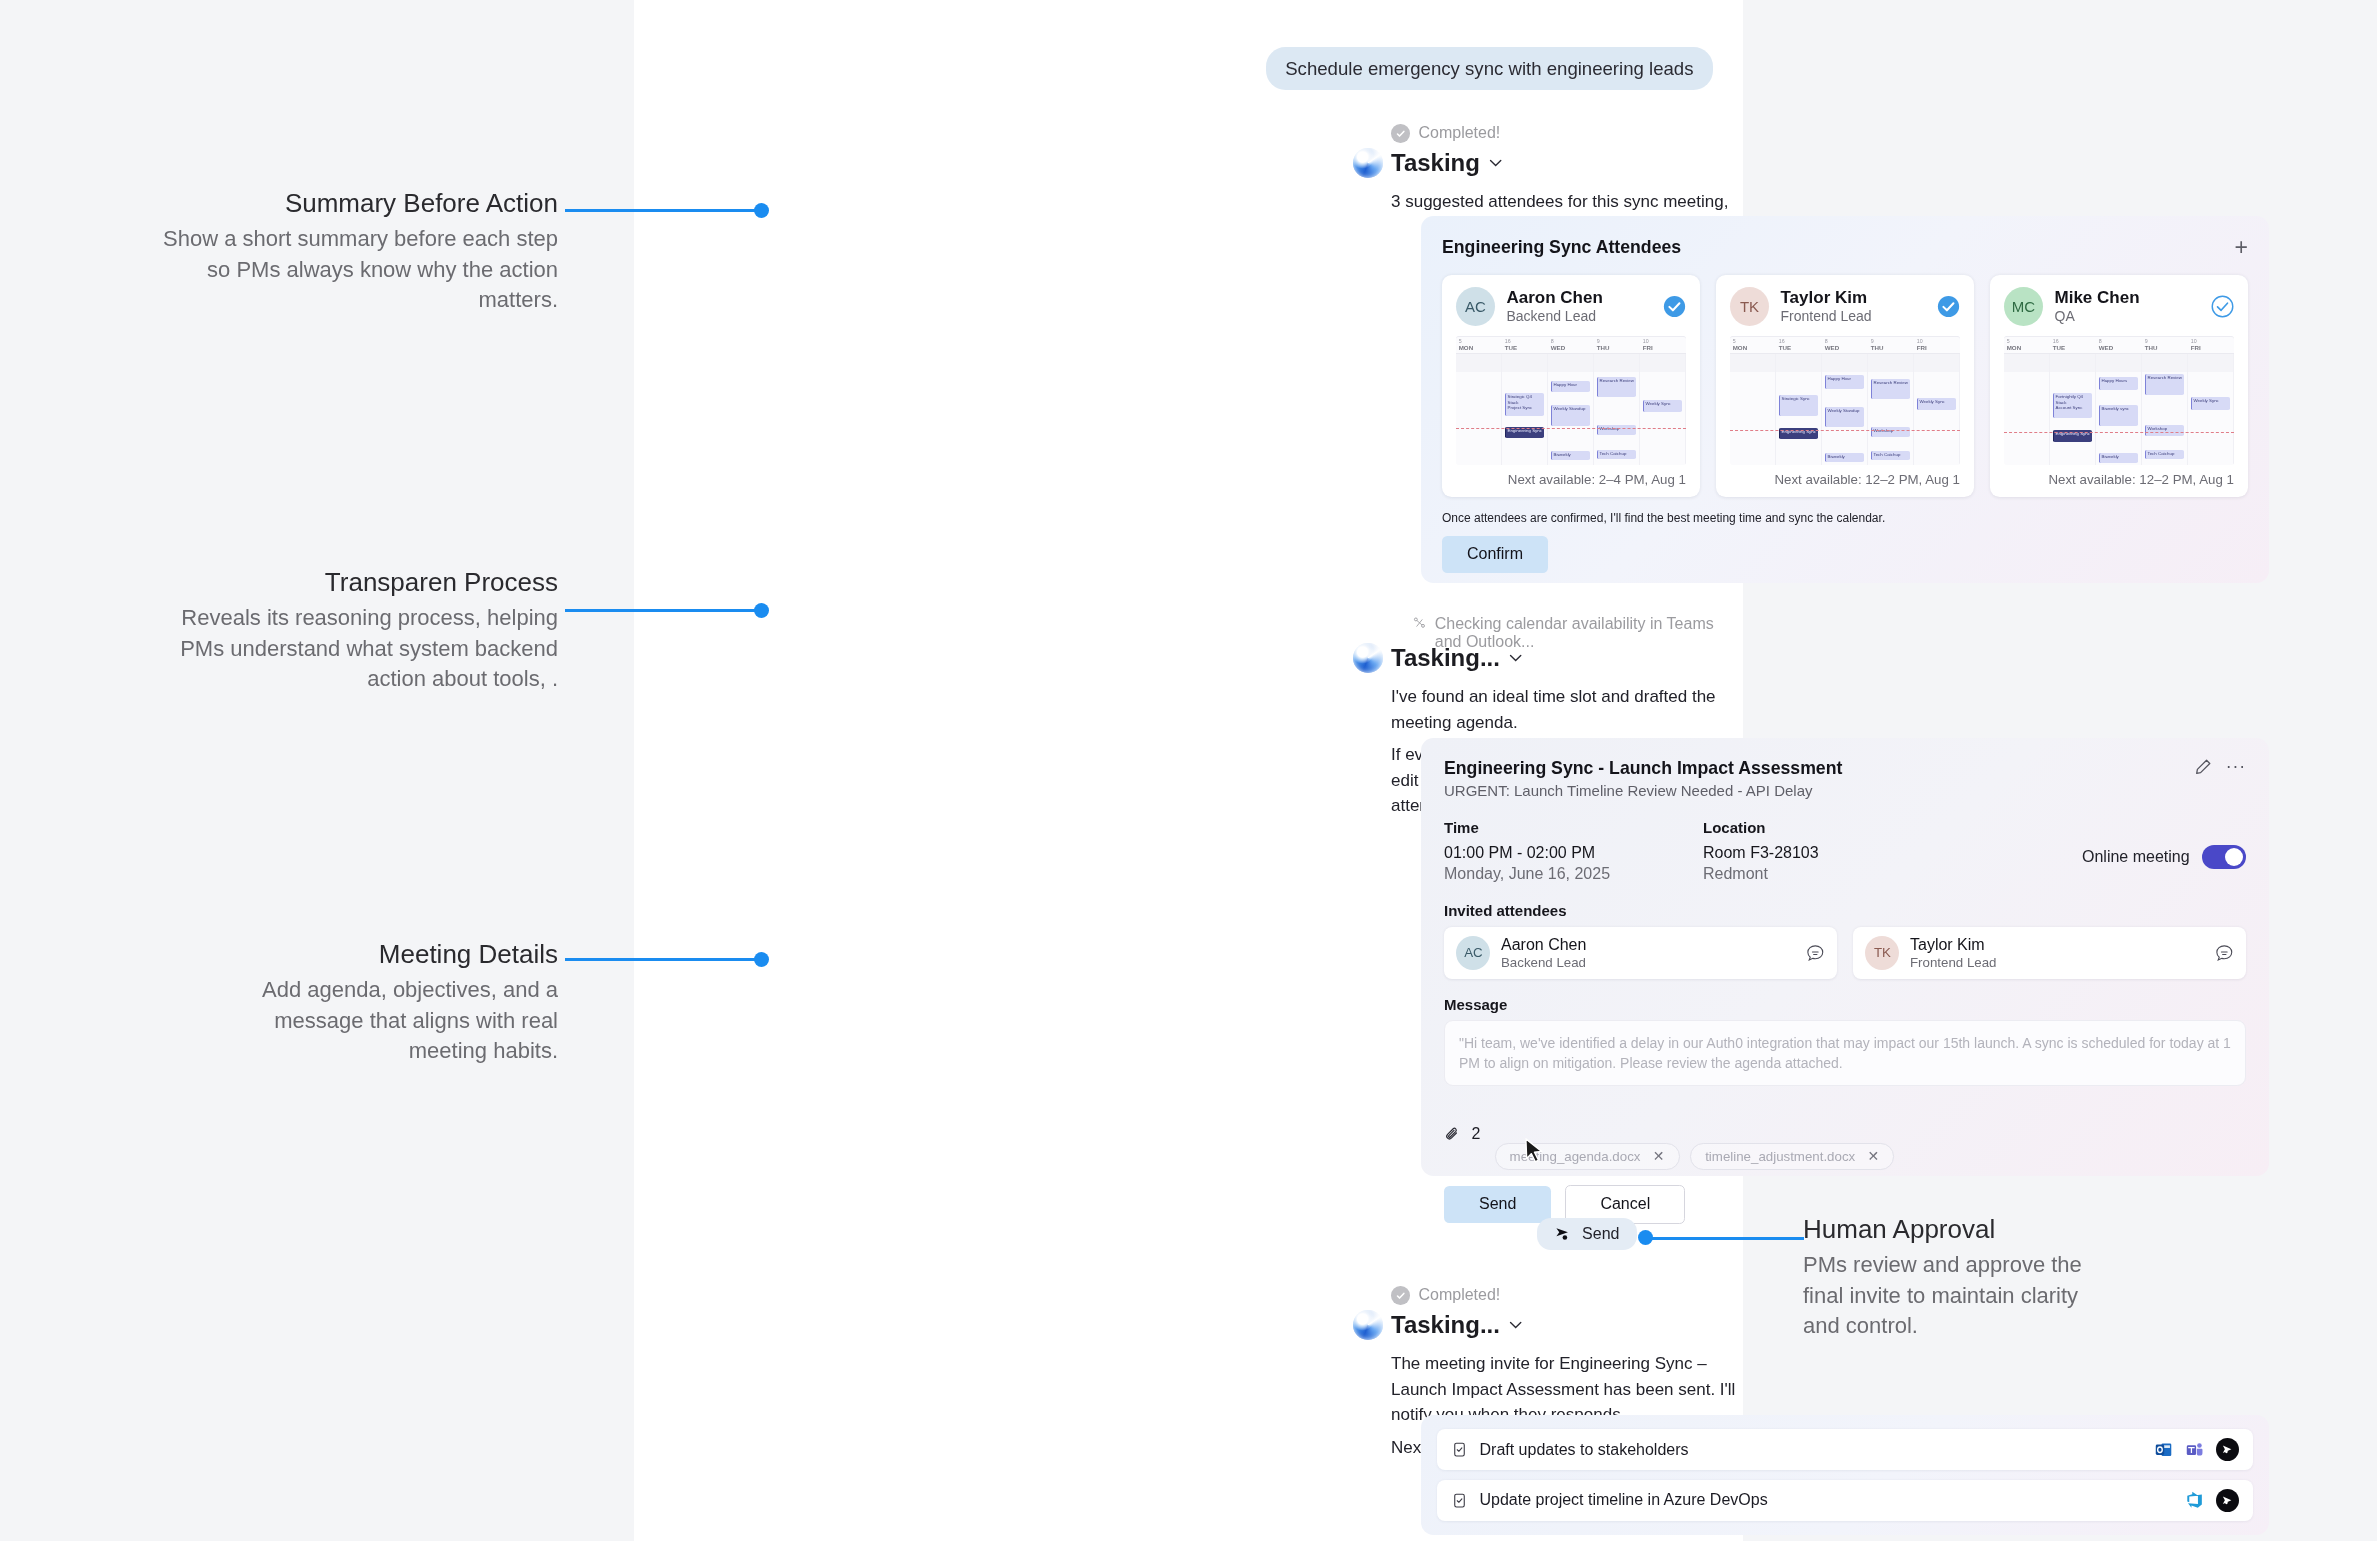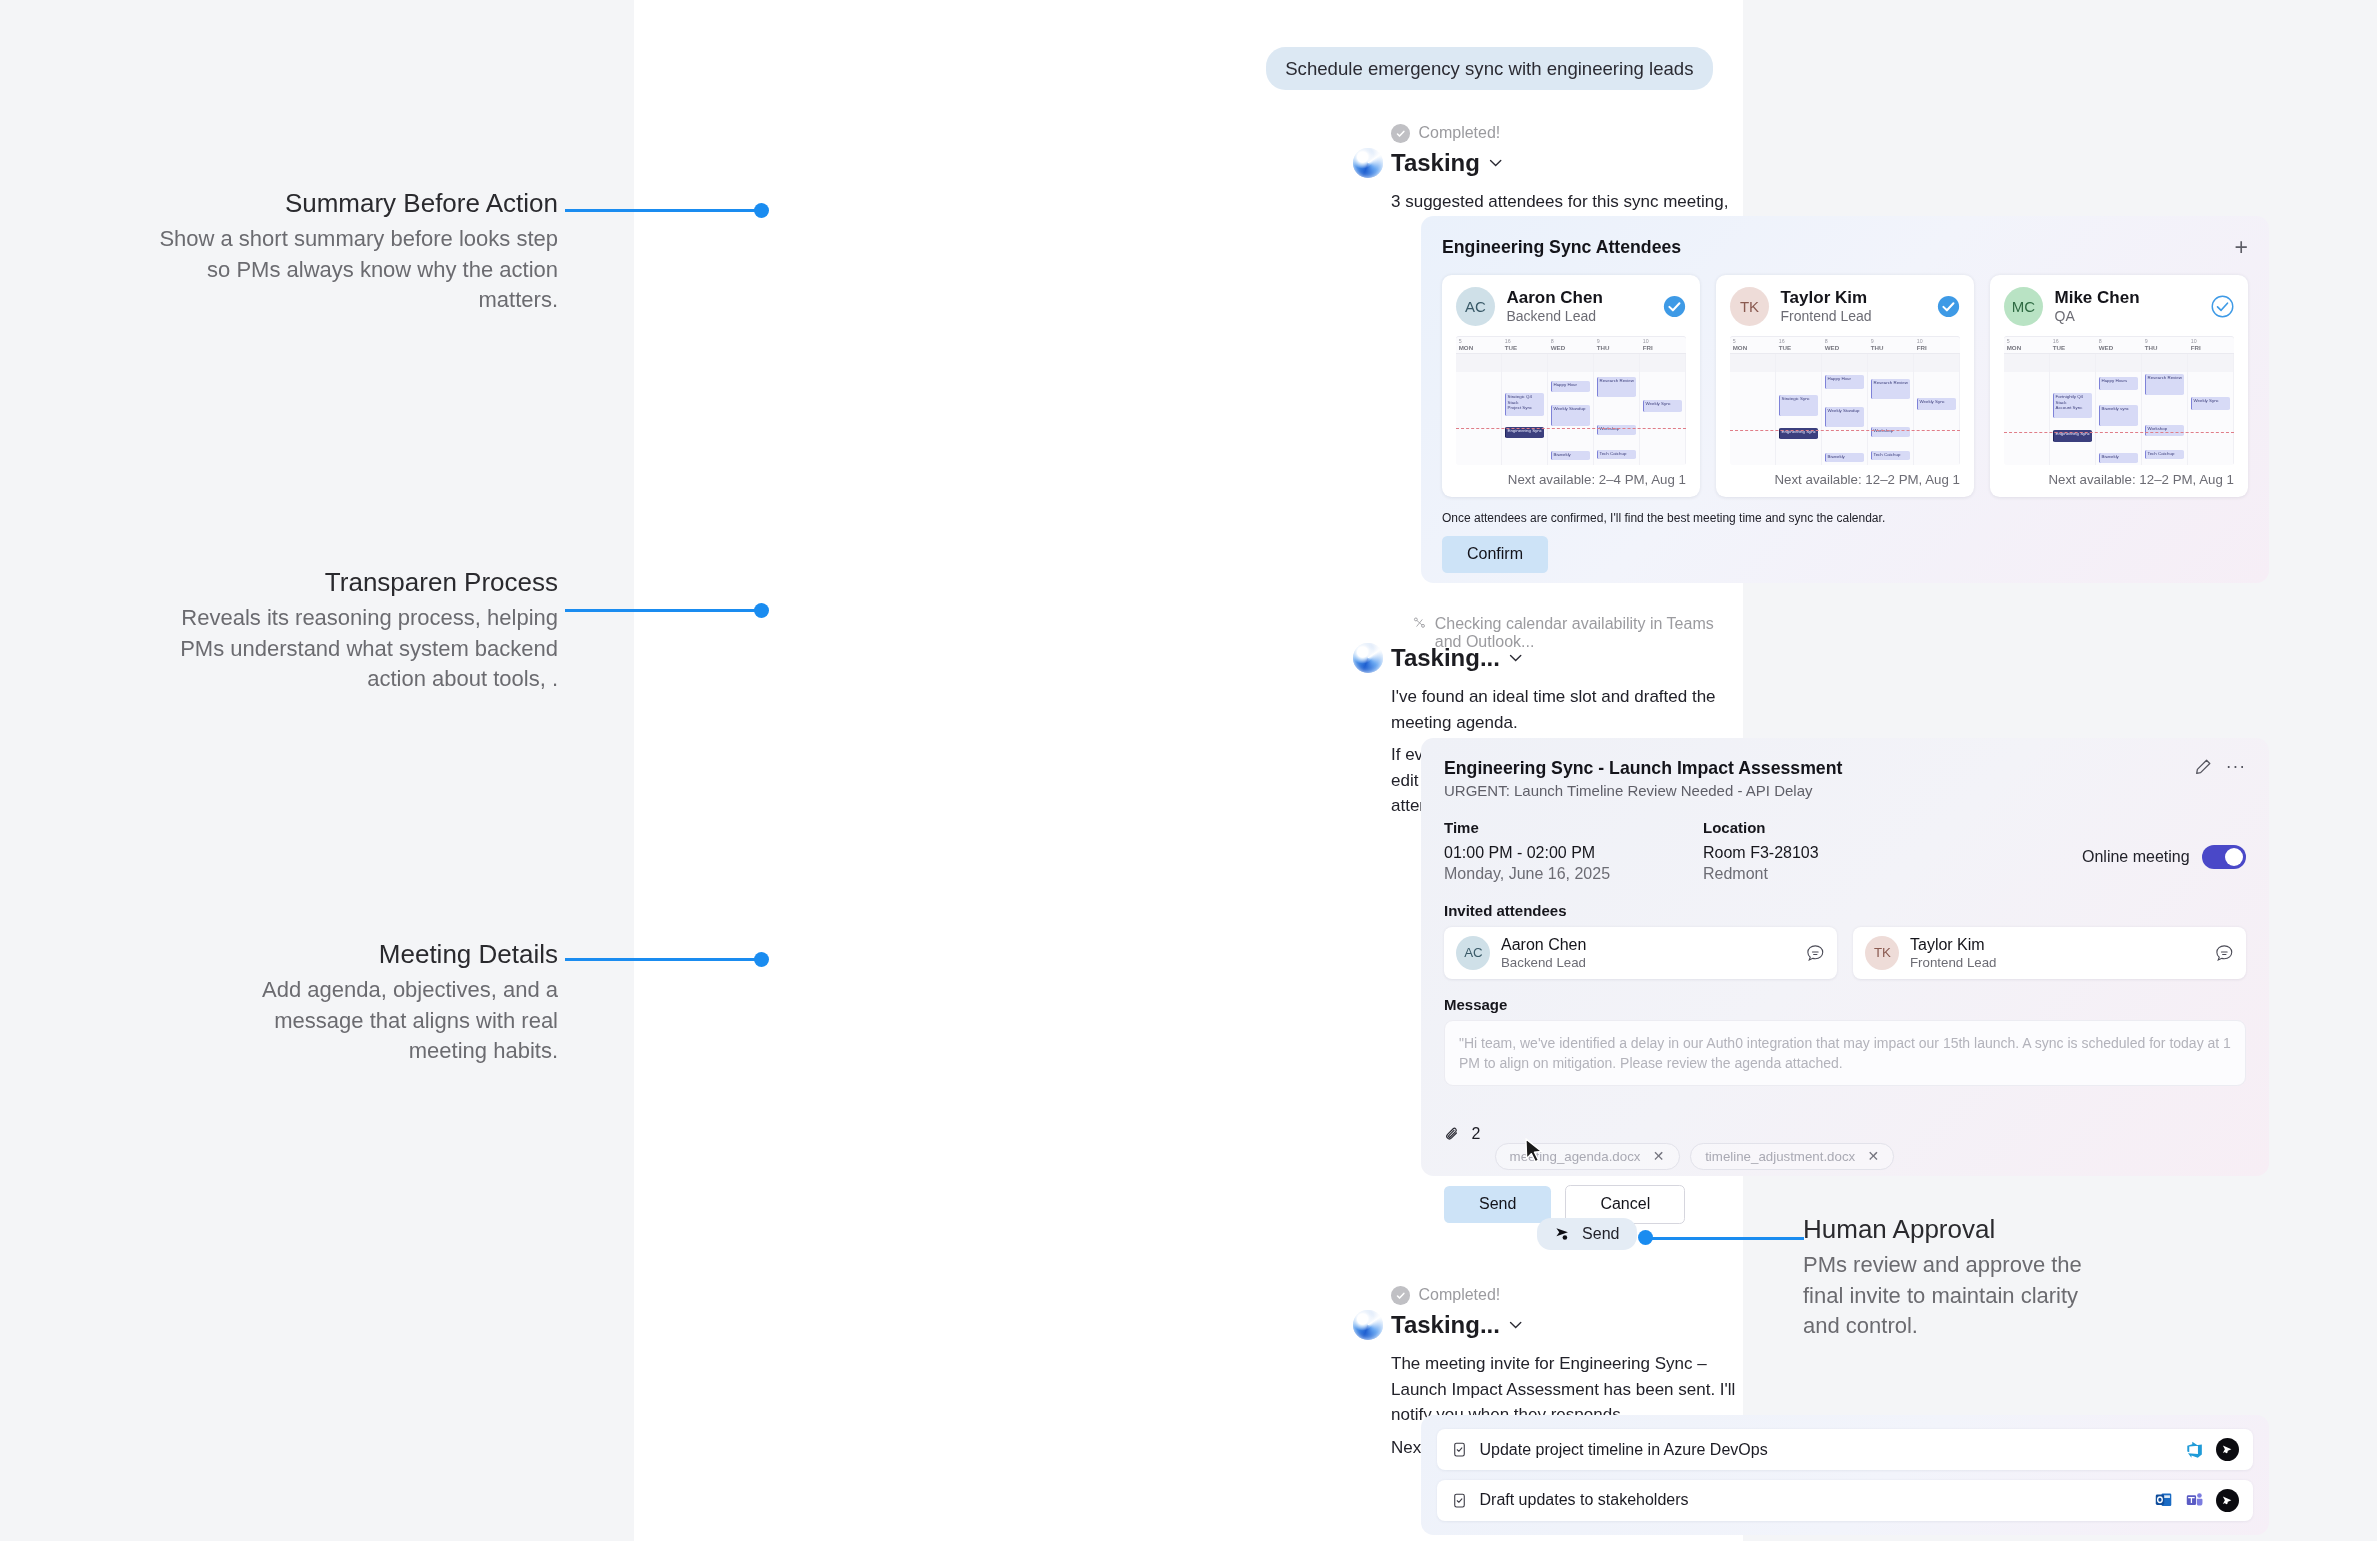--- a/index.html
+++ b/index.html
@@ -539,37 +539,20 @@
           <span class="tasking-label">Tasking...</span>
           <svg class="chev" viewBox="0 0 16 10">
               <path d="M1.6 1.8L8 8.1l6.4-6.3" stroke="#2a2a33" stroke-width="1.7" fill="none" stroke-linecap="round"></path>
             </svg>
         </div>
         <div class="agent-line">The meeting invite for Engineering Sync – Launch Impact Assessment has been sent. I'll notify you when they responds.</div>
         <div class="agent-line" style="margin-top:7px">Next suggested steps under this alert,</div>
       </div>
 
       <div id="next-card">
-        <div class="step-row">
-          <svg class="step-ico" viewBox="0 0 20 20">
-            <rect x="4.4" y="2.6" width="11.2" height="15" rx="2" fill="none" stroke="#3a3a44" stroke-width="1.3"></rect>
-            <path d="M7.4 10.3l1.8 1.8 3.6-4" stroke="#3a3a44" stroke-width="1.3" fill="none" stroke-linecap="round" stroke-linejoin="round"></path>
-          </svg>
-          <span class="step-text">Update project timeline in Azure DevOps</span>
-          <svg class="app-ico" viewBox="0 0 22 22">
-            <path d="M19 5.2v11.1l-4.6 3.8-7.1-2.6v2.6L3.4 15l11.2.9V5.7zM14.9 6.5L8.2 2.1v2.6L2.6 6.4 2.6 13l2.2.9V7.2z" fill="#1f9bd8"></path>
-          </svg>
-          <span class="run-btn">
-            <svg viewBox="0 0 16 16">
-                <path d="M2.4 3.2l11 4.8-11 4.8 2.6-4.8z" fill="#fff"></path>
-                <circle cx="7" cy="11.4" r="1.7" fill="#fff"></circle>
-              </svg>
-          </span>
-        </div>
-
         <div class="step-row">
           <svg class="step-ico" viewBox="0 0 20 20">
             <rect x="4.4" y="2.6" width="11.2" height="15" rx="2" fill="none" stroke="#3a3a44" stroke-width="1.3"></rect>
             <path d="M7.4 10.3l1.8 1.8 3.6-4" stroke="#3a3a44" stroke-width="1.3" fill="none" stroke-linecap="round" stroke-linejoin="round"></path>
           </svg>
           <span class="step-text">Draft updates to stakeholders</span>
           <svg class="app-ico" viewBox="0 0 22 22">
             <rect x="8.5" y="4" width="11" height="14" rx="1.4" fill="#1a6bc4"></rect>
             <rect x="10" y="6" width="8" height="3" fill="#fff" opacity=".85"></rect>
             <rect x="2" y="5.2" width="9.5" height="11.6" rx="1.6" fill="#0f4d9c"></rect>
@@ -581,36 +564,53 @@
             <circle cx="16.3" cy="6.2" r="2.6" fill="#7b7ce0"></circle>
             <path d="M13.4 10h5.3c.6 0 1 .4 1 1v3.6a3 3 0 01-3 3h-1.3c-1.1 0-2-.9-2-2z" fill="#7b7ce0"></path>
           </svg>
           <span class="run-btn">
             <svg viewBox="0 0 16 16">
                 <path d="M2.4 3.2l11 4.8-11 4.8 2.6-4.8z" fill="#fff"></path>
                 <circle cx="7" cy="11.4" r="1.7" fill="#fff"></circle>
               </svg>
           </span>
         </div>
+
+        <div class="step-row">
+          <svg class="step-ico" viewBox="0 0 20 20">
+            <rect x="4.4" y="2.6" width="11.2" height="15" rx="2" fill="none" stroke="#3a3a44" stroke-width="1.3"></rect>
+            <path d="M7.4 10.3l1.8 1.8 3.6-4" stroke="#3a3a44" stroke-width="1.3" fill="none" stroke-linecap="round" stroke-linejoin="round"></path>
+          </svg>
+          <span class="step-text">Update project timeline in Azure DevOps</span>
+          <svg class="app-ico" viewBox="0 0 22 22">
+            <path d="M19 5.2v11.1l-4.6 3.8-7.1-2.6v2.6L3.4 15l11.2.9V5.7zM14.9 6.5L8.2 2.1v2.6L2.6 6.4 2.6 13l2.2.9V7.2z" fill="#1f9bd8"></path>
+          </svg>
+          <span class="run-btn">
+            <svg viewBox="0 0 16 16">
+                <path d="M2.4 3.2l11 4.8-11 4.8 2.6-4.8z" fill="#fff"></path>
+                <circle cx="7" cy="11.4" r="1.7" fill="#fff"></circle>
+              </svg>
+          </span>
+        </div>
       </div>
 
     </div>
   </div>
 
   <div id="send-chip">
     <svg viewBox="0 0 20 20">
       <path d="M1.6 3.6l13 4.6-13 4.6 3.2-4.6z" fill="#0e0e14"></path>
       <circle cx="11.2" cy="14.2" r="2.6" fill="#0e0e14"></circle>
     </svg>
     <span>Send</span>
   </div>
 
   <div class="anno anno-r" style="left:159px; top:188px; width:399px;">
     <div class="anno-title">Summary Before Action</div>
-    <div class="anno-body">Show a short summary before looks step so PMs always know why the action matters.</div>
+    <div class="anno-body">Show a short summary before each step so PMs always know why the action matters.</div>
   </div>
   <div class="leader" style="left:565px; top:209px; width:195px;"></div>
   <div class="dot" style="left:754px; top:203px;"></div>
 
   <div class="anno anno-r" style="left:159px; top:567px; width:399px;">
     <div class="anno-title">Transparen Process</div>
     <div class="anno-body">Reveals its reasoning process, helping PMs understand what system backend action about tools, .</div>
   </div>
   <div class="leader" style="left:565px; top:609px; width:195px;"></div>
   <div class="dot" style="left:754px; top:603px;"></div>

